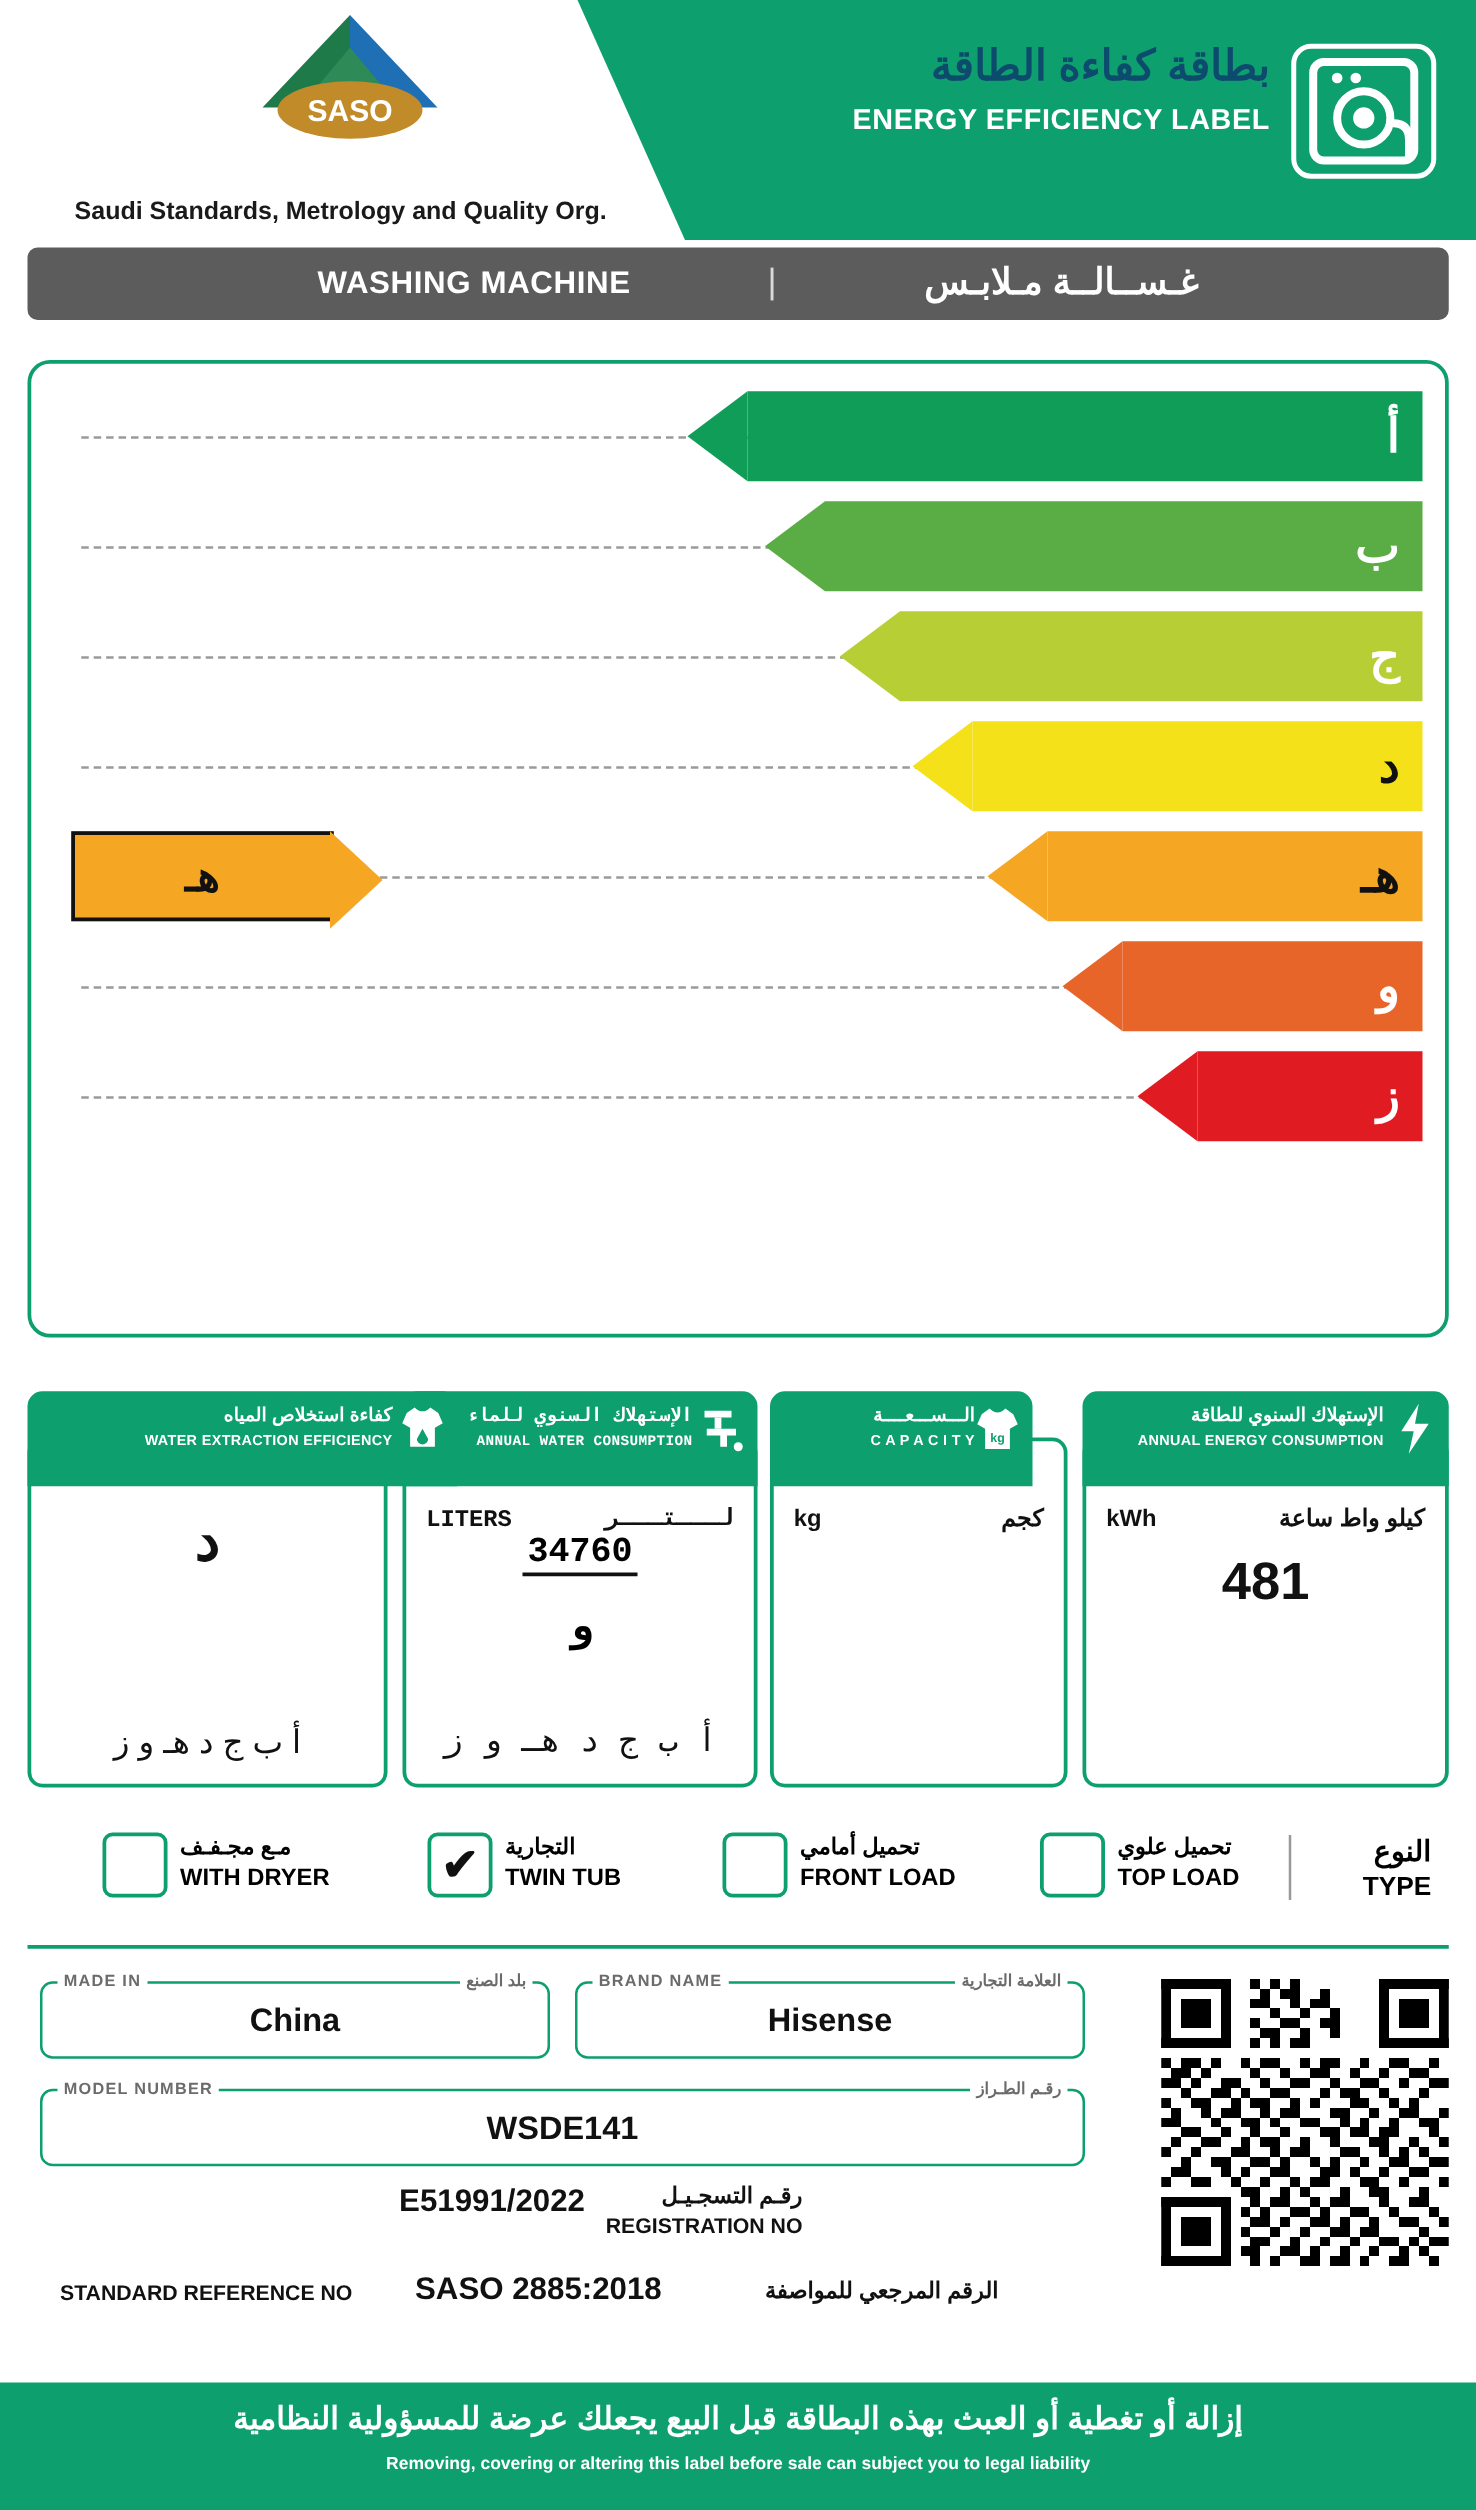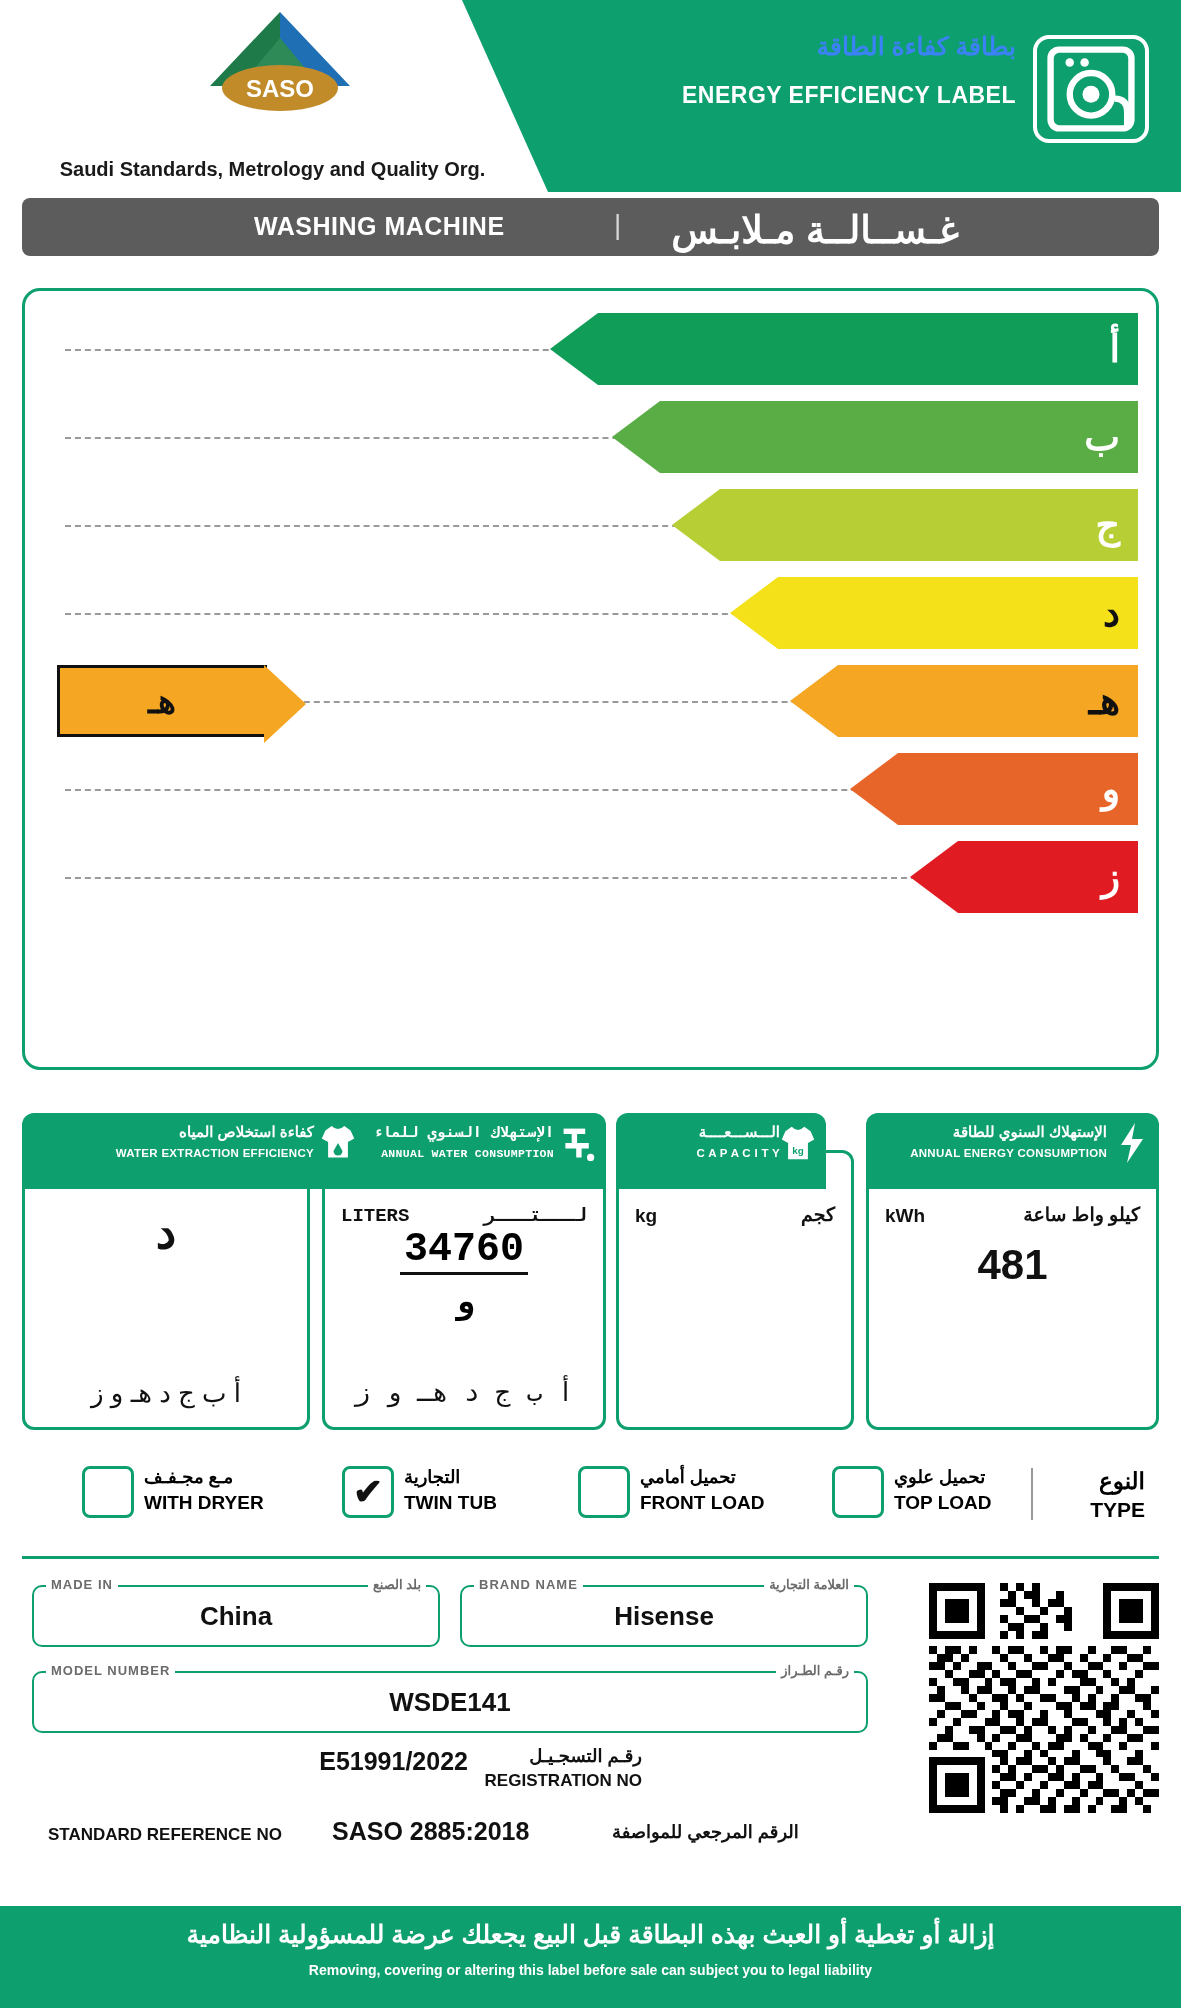--- a/index.html
+++ b/index.html
@@ -19,21 +19,21 @@
     position:absolute; left:548px; top:0; width:633px; height:192px;
     background:#0e9f6e;
   }
   .header-green:before{
     content:""; position:absolute; left:-86px; top:0;
     border-top:192px solid #0e9f6e;
     border-left:86px solid transparent;
   }
   .header-title-ar {
     position:absolute; right:165px; top:32px;
-    color:#3b82f6; font-size:25px; font-weight:bold; direction:rtl;
+    color:#0c4a6e; font-size:34px; font-weight:bold; direction:rtl;
     letter-spacing:0px;
   }
   .header-title-en {
     position:absolute; right:165px; top:82px;
     color:#fff; font-size:23px; font-weight:bold; letter-spacing:0.5px;
   }
   .wm-icon {
     position:absolute; right:32px; top:35px; width:116px; height:108px;
     border:4px solid #fff; border-radius:16px;
   }
@@ -47,21 +47,21 @@
     font-size:20px; font-weight:bold; color:#1a1a1a;
   }
 
   
   .product-bar {
     position:absolute; left:22px; top:198px; width:1137px; height:58px;
     background:#5c5c5c; border-radius:8px; color:#fff;
   }
   .product-en { position:absolute; left:232px; top:14px; font-size:25px; font-weight:bold; letter-spacing:0.5px;}
   .product-sep { position:absolute; left:592px; top:11px; font-size:28px; color:#d9d9d9;}
-  .product-ar { position:absolute; right:200px; top:10px; font-size:38px; font-weight:bold; direction:rtl;margin-left:39px;}
+  .product-ar { position:absolute; right:200px; top:10px; font-size:29px; font-weight:bold; direction:rtl;margin-left:39px;}
 
   
   .scale-box {
     position:absolute; left:22px; top:288px; width:1137px; height:782px;
     border:3px solid #0e9f6e; border-radius:18px; background:#fff;
   }
   .row { position:absolute; left:0; width:100%; height:100px; }
   .dotline {
     position:absolute; left:40px; right:30px; top:50%;
     border-top:2px dashed #9a9a9a;
@@ -287,21 +287,21 @@
         <svg class="card-icon" viewBox="0 0 40 44">
           <rect x="4" y="6" width="24" height="6" fill="#ffffff"></rect>
           <rect x="13" y="12" width="6" height="10" fill="#ffffff"></rect>
           <path d="M6 22 h26 v6 h-8 v10 h-6 V28 H6 Z" fill="#ffffff"></path>
           <circle cx="34" cy="38" r="4" fill="#ffffff"></circle>
         </svg>
       </div>
       <div class="unit-en">LITERS</div>
       <div class="unit-ar">لـــتـــر</div>
       <div style="position:absolute;width:100%;top:74px;text-align:center;">
-        <span style="font-size:40px;font-weight:bold;border-bottom:3px solid #111;padding:0 4px;margin-top:41px;">34760</span>
+        <span style="font-size:28px;font-weight:bold;border-bottom:3px solid #111;padding:0 4px;margin-top:41px;">34760</span>
       </div>
       <div style="position:absolute;width:100%;top:128px;text-align:center;font-size:34px;font-weight:bold;">و</div>
       <div class="grade-scale">أ ب ج د هـ و ز</div>
     </div>
 
     <div class="card" style="left:0px; width:288px;">
       <div class="card-head" style="width:344px;">
         <div class="ar">كفاءة استخلاص المياه</div>
         <div class="en">WATER EXTRACTION EFFICIENCY</div>
         <svg class="card-icon" viewBox="0 0 40 44">

